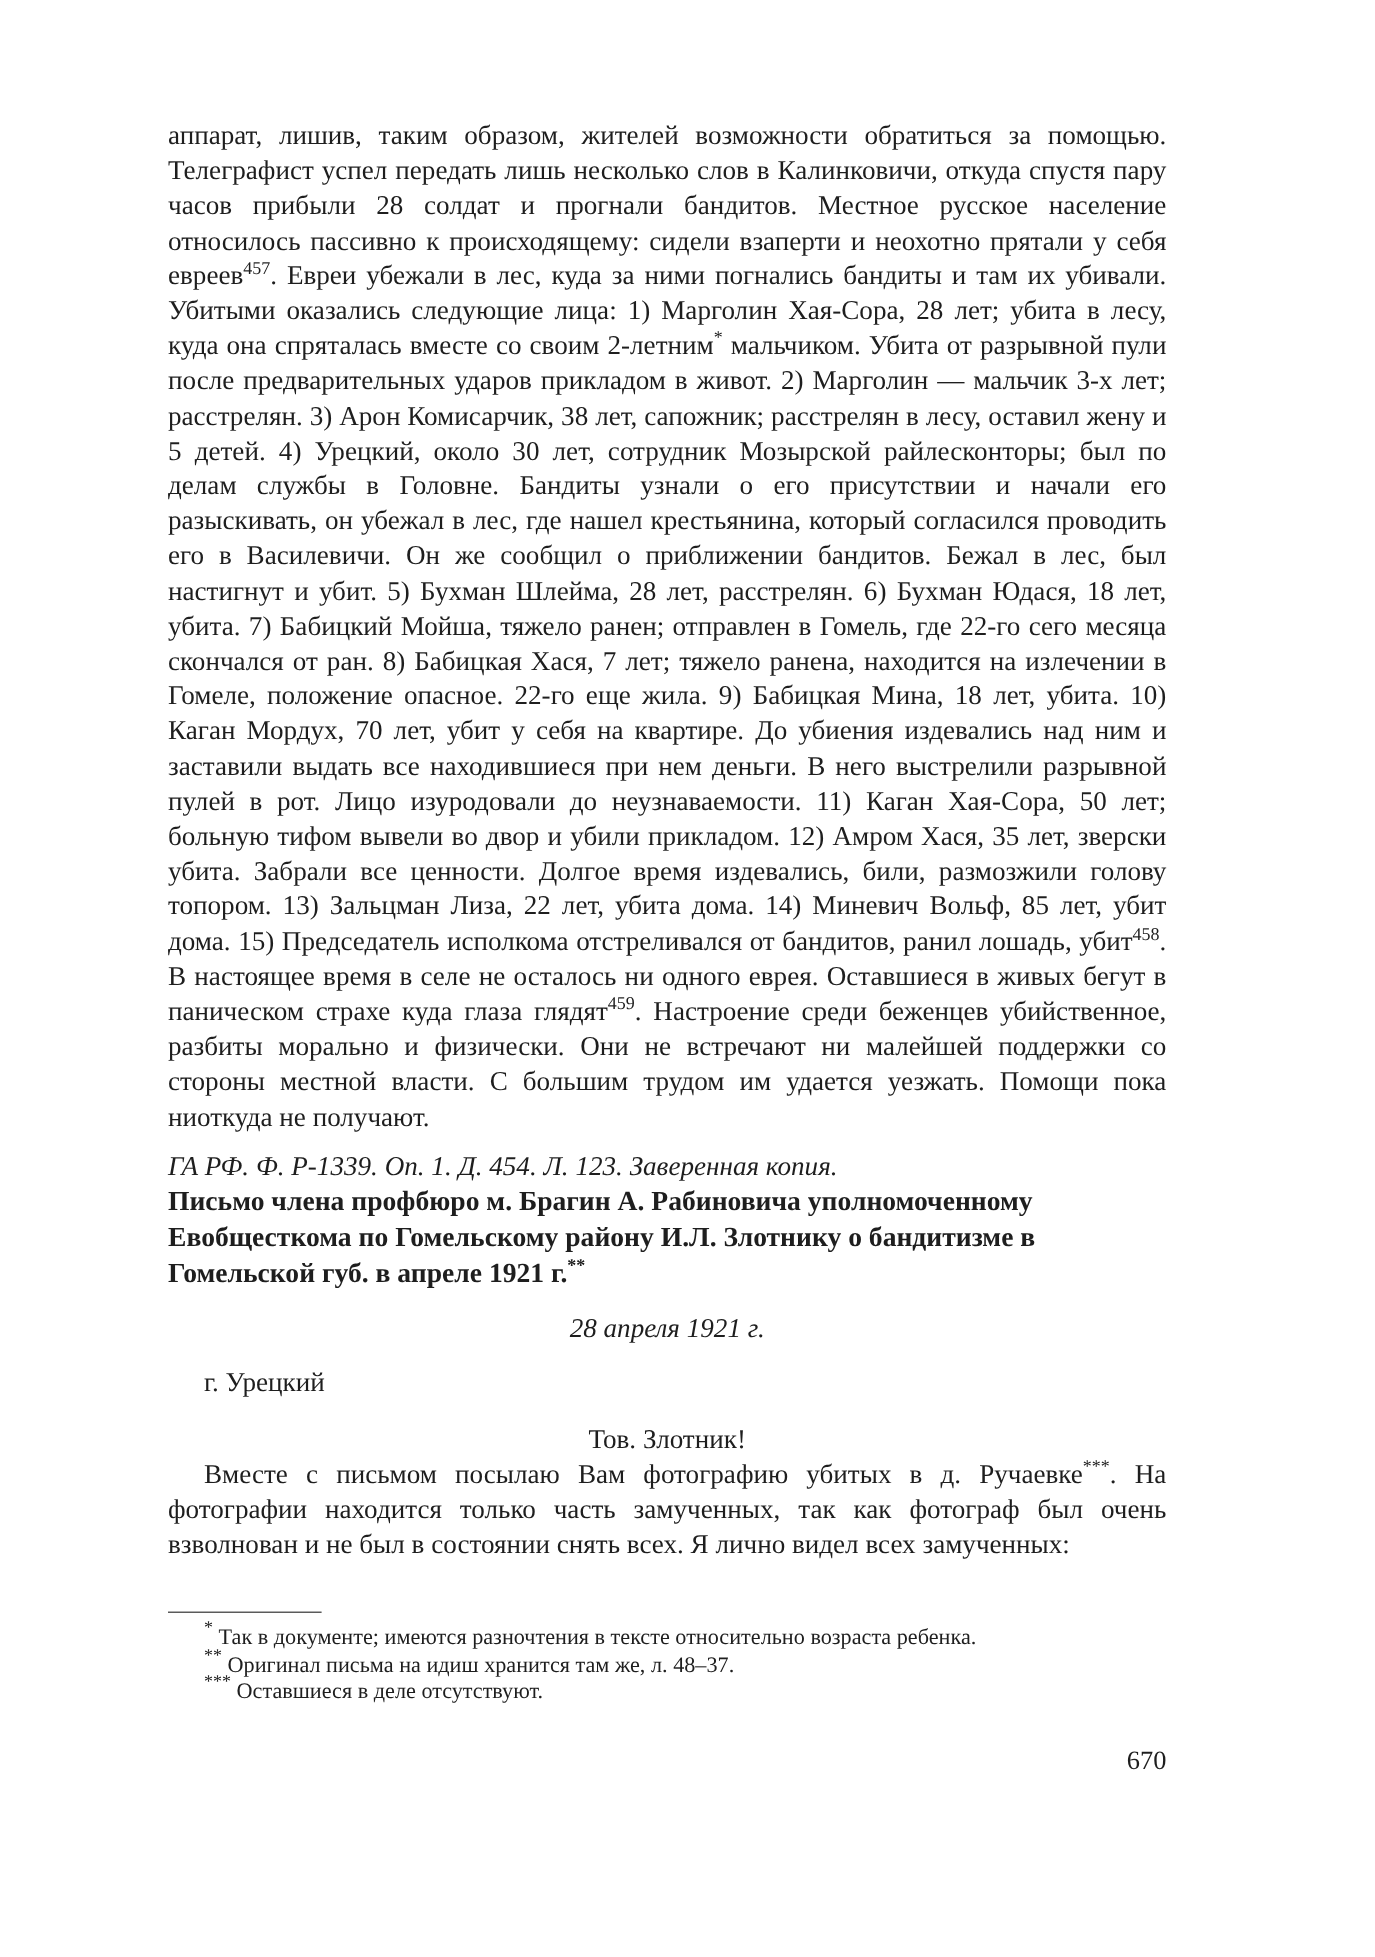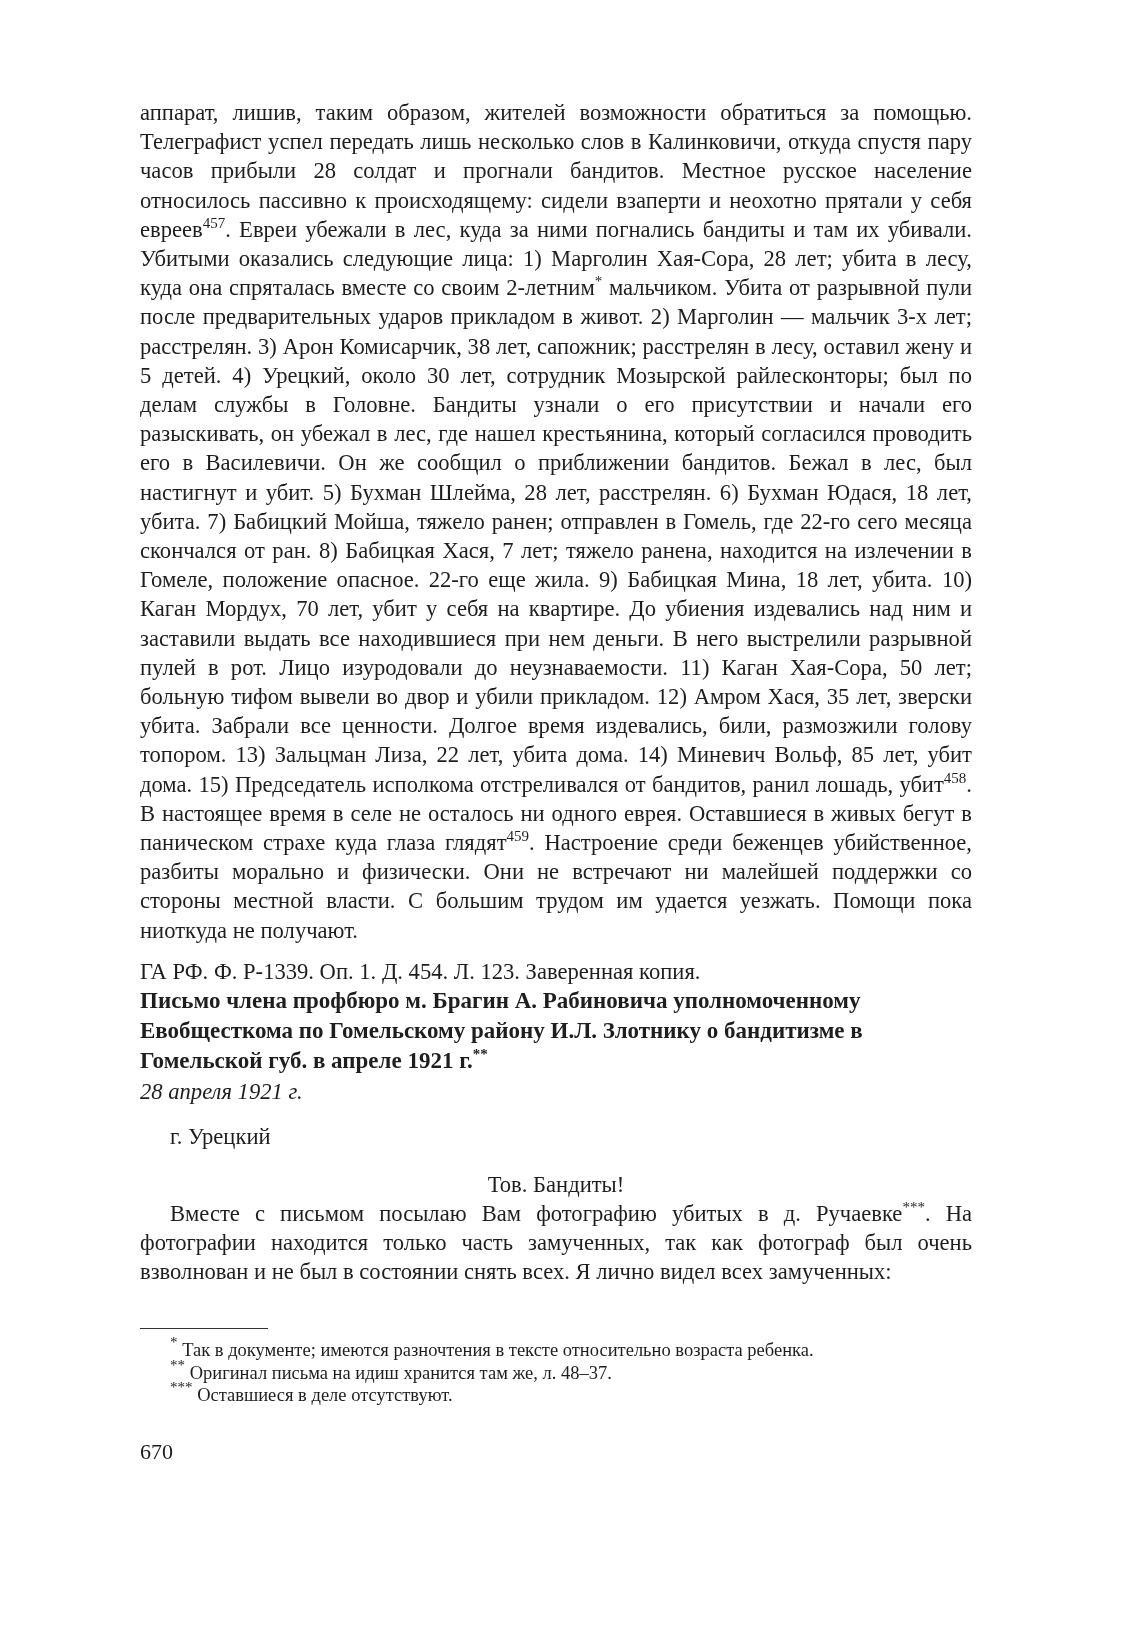--- a/index.html
+++ b/index.html
@@ -3,50 +3,50 @@
   <meta charset="utf-8">
   <style>
     html, body { margin: 0; padding: 0; background: #ffffff; }
     body { width: 1146px; height: 1631px; position: relative; overflow: hidden; }
     .page {
       position: absolute; left: 140px; top: 98px; width: 832px;
       font-family: "Liberation Serif", "DejaVu Serif", serif;
       color: #1e1e1e; font-size: 22.6px; line-height: 29.2px;
     }
     .body-text { text-align: justify; margin: 0; hyphens: auto; }
-    .source { margin: 12px 0 0 0; }
+    .source { margin: 12px 0 0 0; font-style: italic; }
     .doc-number { font-weight: bold; margin-top: 58px; font-size: 23px; line-height: 30px; }
     .doc-title { font-weight: bold; font-size: 23px; line-height: 30px; margin: 0; }
-    .date { text-align: left; font-style: italic; margin-top: 1px; }
+    .date { text-align: center; font-style: italic; margin-top: 16px; }
     .place { margin-top: 16px; padding-left: 30px; }
     .salutation { text-align: center; margin-top: 18px; }
     .letter { text-indent: 30px; text-align: justify; margin: 0; }
     sup { font-size: 15px; line-height: 0; vertical-align: 9px; }
     .fn-rule { width: 128px; border-top: 1.5px solid #333; margin-top: 42px; }
     .footnotes { font-size: 18.5px; line-height: 22.5px; margin-top: 10px; padding-left: 30px; }
     .footnotes div { position: relative; }
-    .page-number { text-align: left; margin-top: 30px; font-size: 22px; }
+    .page-number { text-align: right; margin-top: 30px; font-size: 22px; }
   </style>
 </head>
 <body>
 
 <div class="page">
   <p class="body-text">
     <span>аппарат, лишив, таким образом, жителей возможности обратиться за помощью. Телеграфист успел передать лишь несколько слов в Калинковичи, откуда спустя пару часов прибыли 28 солдат и прогнали бандитов. Местное русское население относилось пассивно к происходящему: сидели взаперти и неохотно прятали у себя евреев</span><sup>457</sup><span>. Евреи убежали в лес, куда за ними погнались бандиты и там их убивали. Убитыми оказались следующие лица: 1) Марголин Хая-Сора, 28 лет; убита в лесу, куда она спряталась вместе со своим 2-летним</span><sup>*</sup><span> мальчиком. Убита от разрывной пули после предварительных ударов прикладом в живот. 2) Марголин — мальчик 3-х лет; расстрелян. 3) Арон Комисарчик, 38 лет, сапожник; расстрелян в лесу, оставил жену и 5 детей. 4) Урецкий, около 30 лет, сотрудник Мозырской райлесконторы; был по делам службы в Головне. Бандиты узнали о его присутствии и начали его разыскивать, он убежал в лес, где нашел крестьянина, который согласился проводить его в Василевичи. Он же сообщил о приближении бандитов. Бежал в лес, был настигнут и убит. 5) Бухман Шлейма, 28 лет, расстрелян. 6) Бухман Юдася, 18 лет, убита. 7) Бабицкий Мойша, тяжело ранен; отправлен в Гомель, где 22-го сего месяца скончался от ран. 8) Бабицкая Хася, 7 лет; тяжело ранена, находится на излечении в Гомеле, положение опасное. 22-го еще жила. 9) Бабицкая Мина, 18 лет, убита. 10) Каган Мордух, 70 лет, убит у себя на квартире. До убиения издевались над ним и заставили выдать все находившиеся при нем деньги. В него выстрелили разрывной пулей в рот. Лицо изуродовали до неузнаваемости. 11) Каган Хая-Сора, 50 лет; больную тифом вывели во двор и убили прикладом. 12) Амром Хася, 35 лет, зверски убита. Забрали все ценности. Долгое время издевались, били, размозжили голову топором. 13) Зальцман Лиза, 22 лет, убита дома. 14) Миневич Вольф, 85 лет, убит дома. 15) Председатель исполкома отстреливался от бандитов, ранил лошадь, убит</span><sup>458</sup><span>. В настоящее время в селе не осталось ни одного еврея. Оставшиеся в живых бегут в паническом страхе куда глаза глядят</span><sup>459</sup><span>. Настроение среди беженцев убийственное, разбиты морально и физически. Они не встречают ни малейшей поддержки со стороны местной власти. С большим трудом им удается уезжать. Помощи пока ниоткуда не получают.</span>
   </p>
 
   <p class="source">ГА РФ. Ф. Р-1339. Оп. 1. Д. 454. Л. 123. Заверенная копия.</p>
 
   <p class="doc-title">
     <span>Письмо члена профбюро м. Брагин А. Рабиновича уполномоченному Евобщесткома по Гомельскому району И.Л. Злотнику о бандитизме в Гомельской губ. в апреле 1921 г.</span><sup>**</sup>
   </p>
 
   <div class="date">28 апреля 1921 г.</div>
   <div class="place">г. Урецкий</div>
-  <div class="salutation">Тов. Бандиты!</div>
+  <div class="salutation">Тов. Злотник!</div>
 
   <p class="letter">
     <span>Вместе с письмом посылаю Вам фотографию убитых в д. Ручаевке</span><sup>***</sup><span>. На фотографии находится только часть замученных, так как фотограф был очень взволнован и не был в состоянии снять всех. Я лично видел всех замученных:</span>
   </p>
 
   <div class="fn-rule"></div>
   <div class="footnotes">
     <div><sup>*</sup> <span>Так в документе; имеются разночтения в тексте относительно возраста ребенка.</span></div>
     <div><sup>**</sup> <span>Оригинал письма на идиш хранится там же, л. 48–37.</span></div>
     <div><sup>***</sup> <span>Оставшиеся в деле отсутствуют.</span></div>

